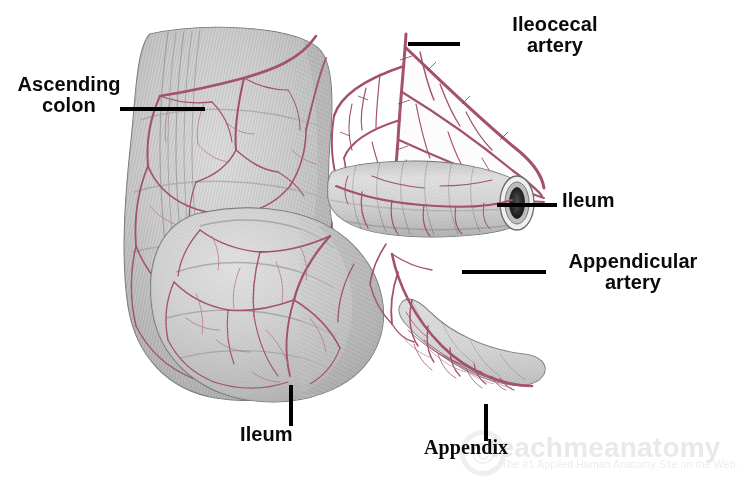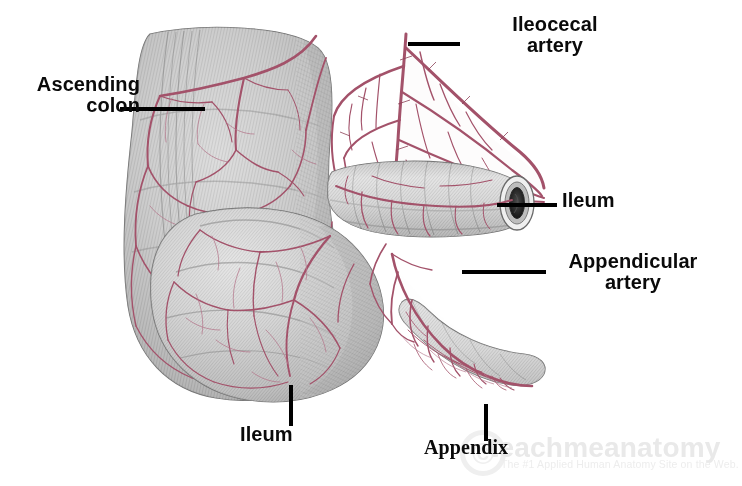--- a/index.html
+++ b/index.html
@@ -341,21 +341,21 @@
 
   <div class="leader" style="left:408px;top:42px;width:52px;height:4px;"></div>
   <div class="leader" style="left:120px;top:107px;width:85px;height:4px;"></div>
   <div class="leader" style="left:497px;top:203px;width:60px;height:4px;"></div>
   <div class="leader" style="left:462px;top:270px;width:84px;height:4px;"></div>
   <div class="leader" style="left:289px;top:385px;width:4px;height:41px;"></div>
   <div class="leader" style="left:484px;top:404px;width:4px;height:37px;"></div>
 
   <div class="lbl ctr" style="left:480px;top:14px;width:150px;">Ileocecal
 artery</div>
-  <div class="lbl ctr" style="left:10px;top:74px;width:130px;text-align:right;">Ascending
+  <div class="lbl ctr" style="left:4px;top:74px;width:130px;">Ascending
 colon</div>
   <div class="lbl" style="left:562px;top:190px;">Ileum</div>
   <div class="lbl ctr" style="left:548px;top:251px;width:170px;">Appendicular
 artery</div>
   <div class="lbl" style="left:240px;top:424px;">Ileum</div>
   <div class="lbl" style="left:424px;top:437px;font-family:Liberation Serif, serif;">Appendix</div>
 
 </div>
 
 </body></html>

